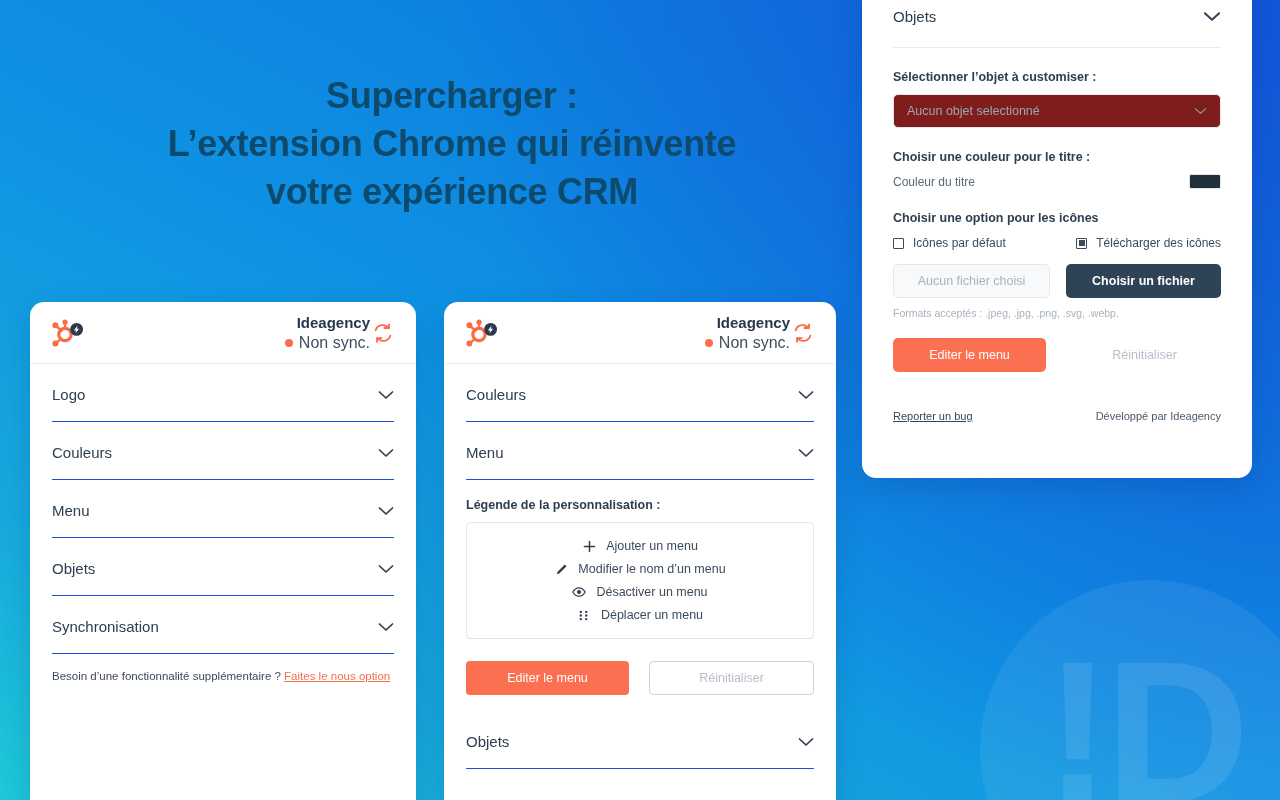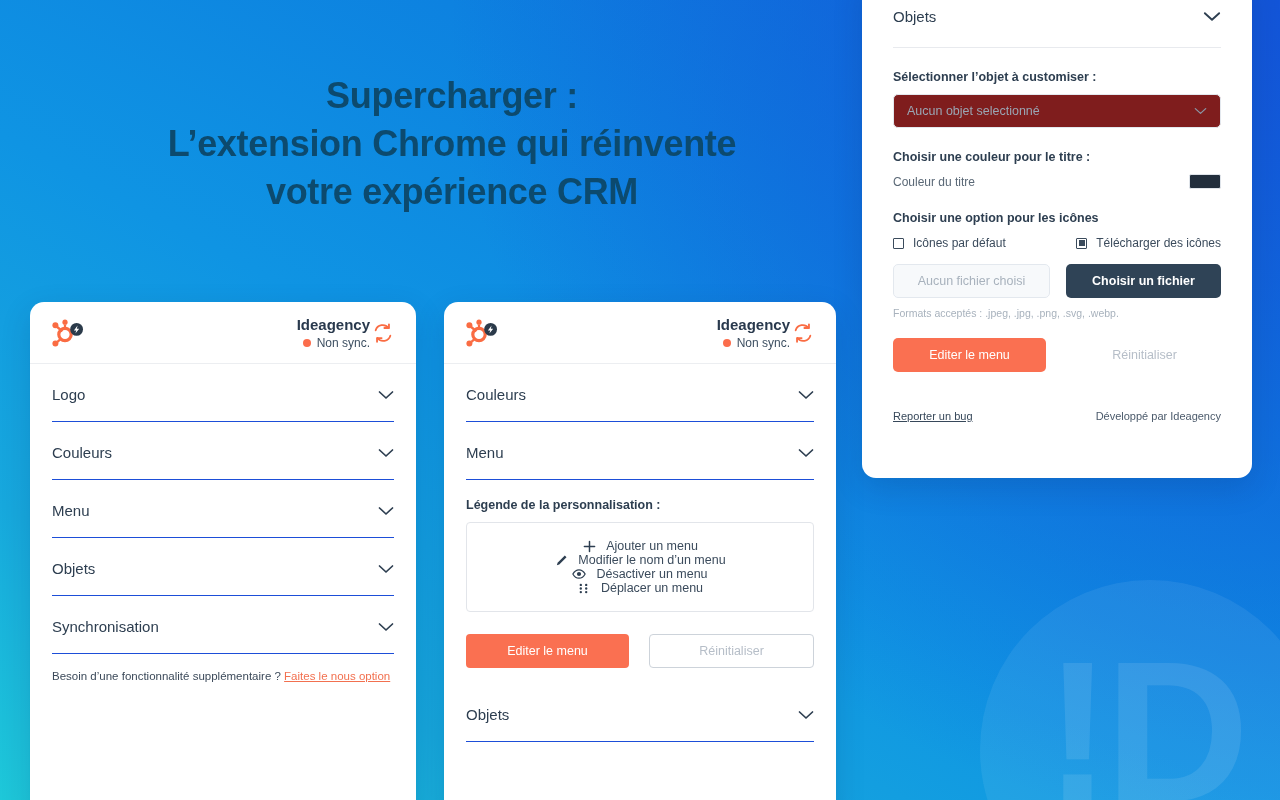--- a/index.html
+++ b/index.html
@@ -48,21 +48,21 @@
   .card-head {
     display:flex; align-items:center; justify-content:space-between;
     padding:14px 22px 14px 22px; height:62px;
     border-bottom:1px solid #eceef1;
   }
   .brand-left { display:flex; align-items:center; }
   .brand-right { display:flex; align-items:center; gap:2px; }
   .brand-name { font-size:15px; color:#29394d; font-weight:bold; text-align:right; line-height:17px;}
   .sync-row { display:flex; align-items:center; justify-content:flex-end; gap:6px; margin-top:3px;}
   .sync-dot { width:8px; height:8px; border-radius:50%; background:#fb6d4c; display:inline-block;}
-  .sync-text { font-size:12px; color:#3d4f61; }
+  .sync-text { font-size:16px; color:#3d4f61; }
   .refresh-icon { width:22px; height:22px; }
 
   .card-body { padding:0 22px; }
 
   .acc-row {
     display:flex; align-items:center; justify-content:space-between;
     padding:22px 0 18px 0;
     border-bottom:1px solid #1d4ed8;
   }
   .acc-row .acc-label { font-size:15px; color:#2d3e50; }
@@ -70,21 +70,21 @@
 
   .helper {
     font-size:11.5px; color:#3c4a5a; padding:16px 0 0 0;
   }
   .helper a { color:#f2704f; text-decoration:underline; }
 
   
   .legend-title { font-size:12.5px; font-weight:bold; color:#2d3e50; padding:18px 0 10px 0;}
   .legend-box {
     border:1px solid #e2e5ea; border-radius:4px; padding:16px 0 16px 0;
-    display:flex; flex-direction:column; align-items:center;
+    display:flex; flex-direction:column; gap:9px; align-items:center;
   }
   .legend-item { display:flex; align-items:center; gap:10px; font-size:12.5px; color:#3b4b5c; }
   .legend-ic { width:14px; height:14px; display:inline-flex; align-items:center; justify-content:center; color:#2d3e50; }
 
   
   .btn-row { display:flex; gap:20px; padding:22px 0 0 0; }
   .btn {
     flex:1; height:34px; border-radius:4px; font-size:12.5px;
     display:flex; align-items:center; justify-content:center; cursor:pointer;
     border:none;

